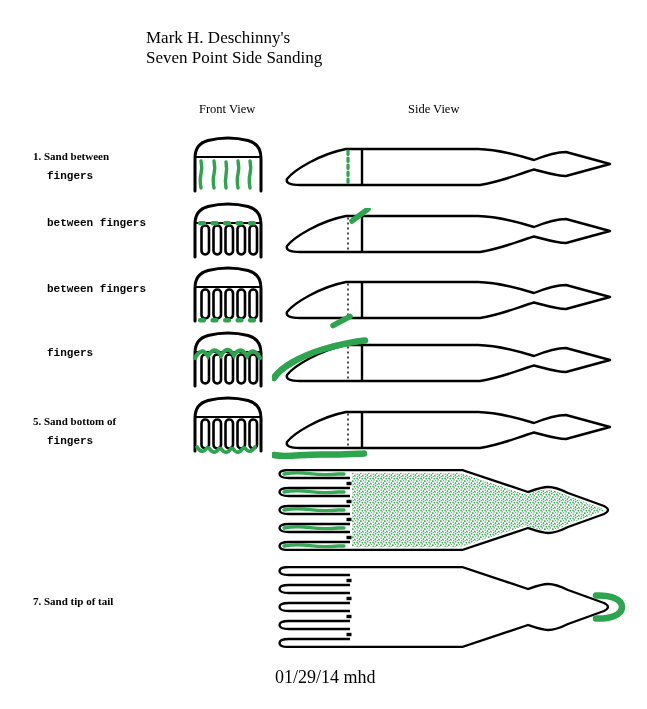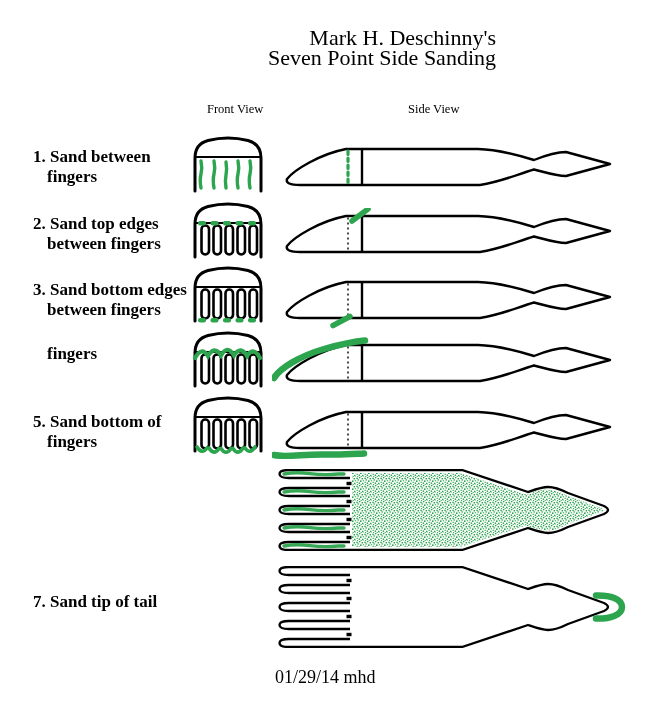--- a/index.html
+++ b/index.html
@@ -3,30 +3,30 @@
 <meta charset="utf-8">
 <style>
   :root { --ink:#000000; --hl:#2da44e; }
   html,body{margin:0;padding:0;background:#ffffff;}
   .page{
     position:relative;width:647px;height:709px;background:#fff;overflow:hidden;
     font-family:"Liberation Serif", serif;color:var(--ink);
   }
   .title{
     position:absolute;left:146px;top:28px;width:350px;
-    font-size:22px;line-height:20px;text-align:right;white-space:pre-line;
+    font-size:17px;line-height:20px;text-align:left;white-space:pre-line;
   }
   .col-label{position:absolute;font-size:12.5px;}
-  .front-col{left:199px;top:102px;margin-left:8px;}
+  .front-col{left:199px;top:102px;}
   .side-col{left:408px;top:102px;font-family:Liberation Serif, serif;}
   .step-label{
     position:absolute;left:33px;width:170px;
-    font-weight:bold;font-size:17px;line-height:19.5px;
+    font-weight:bold;font-size:11px;line-height:19.5px;
   }
-  .step-label .l2{margin-left:14px;}
+  .step-label .l2{margin-left:14px;font-family:Liberation Mono, monospace;}
   .footer{position:absolute;left:275px;top:667px;font-size:18px;}
   svg.fig{position:absolute;display:block;}
   .outline{fill:#ffffff;stroke:var(--ink);stroke-width:2.4;stroke-linejoin:round;}
   .hl{stroke:var(--hl);fill:none;stroke-linecap:round;}
 </style>
 </head>
 <body>
 
 <svg width="0" height="0" style="position:absolute" aria-hidden="true">
   <defs>
@@ -105,25 +105,23 @@
   <div class="title"><span>Mark H. Deschinny's</span><br><span>Seven Point Side Sanding</span></div>
 
   <div class="col-label front-col">Front View</div>
   <div class="col-label side-col">Side View</div>
 
   <div class="step-label" style="top:147px">
     <div><span>1.</span> <span>Sand between</span></div>
     <div class="l2">fingers</div>
   </div>
   <div class="step-label" style="top:214px">
-    <div><span>2.</span> <span>Sand top edges</span></div>
     <div class="l2">between fingers</div>
   </div>
   <div class="step-label" style="top:280px">
-    <div><span>3.</span> <span>Sand bottom edges</span></div>
     <div class="l2">between fingers</div>
   </div>
   <div class="step-label" style="top:344px">
     <div class="l2">fingers</div>
   </div>
   <div class="step-label" style="top:412px">
     <div><span>5.</span> <span>Sand bottom of</span></div>
     <div class="l2">fingers</div>
   </div>
   <div class="step-label" style="top:592px">

